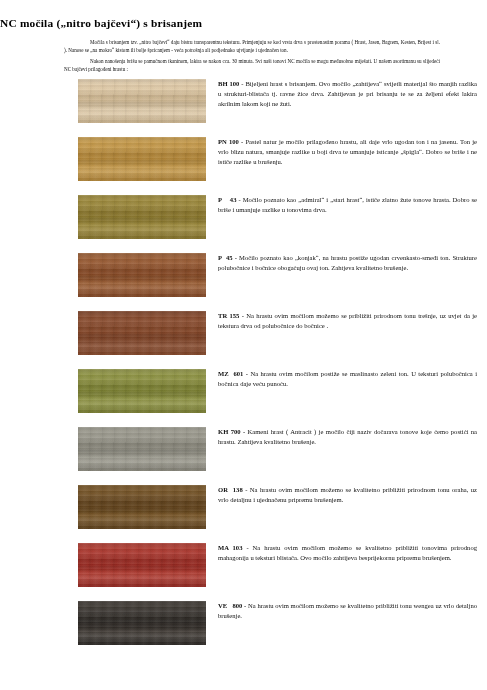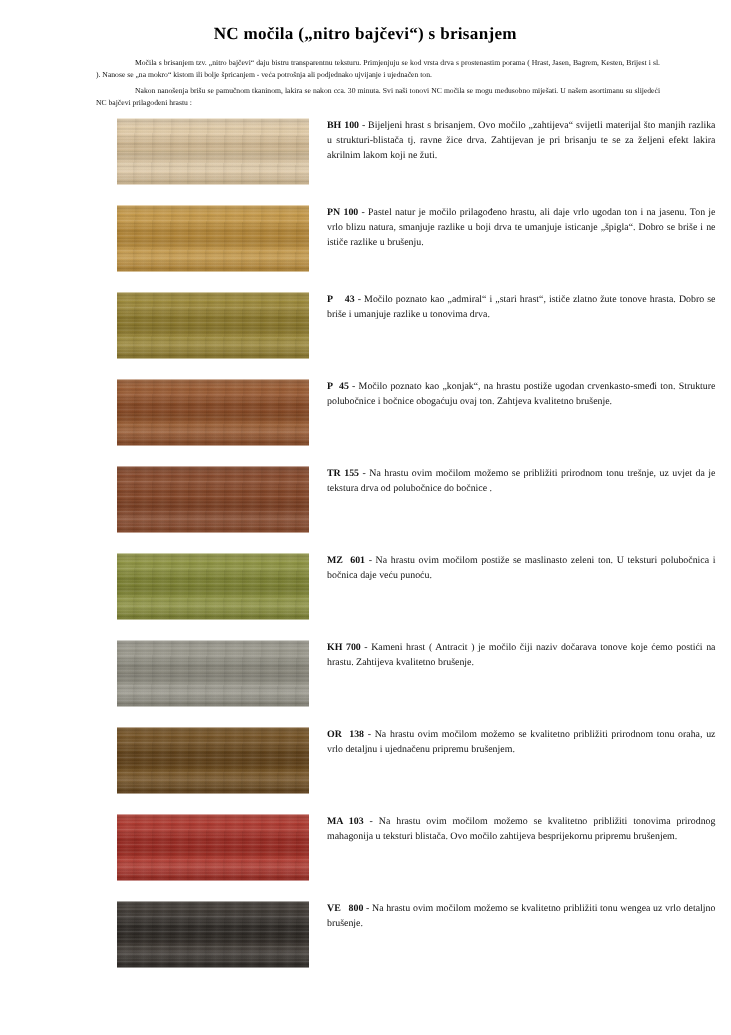--- a/index.html
+++ b/index.html
@@ -18,21 +18,20 @@
 
   .page {
     position: relative;
     width: 487px;
     height: 690px;
     padding: 0;
   }
 
   
   .doc-title {
-    text-align: center;
     font-weight: bold;
     font-size: 11.4px;
     letter-spacing: 0.2px;
     margin: 0;
     padding-top: 17px;
     color: #000;
   }
 
   .intro-block {
     margin: 0;

